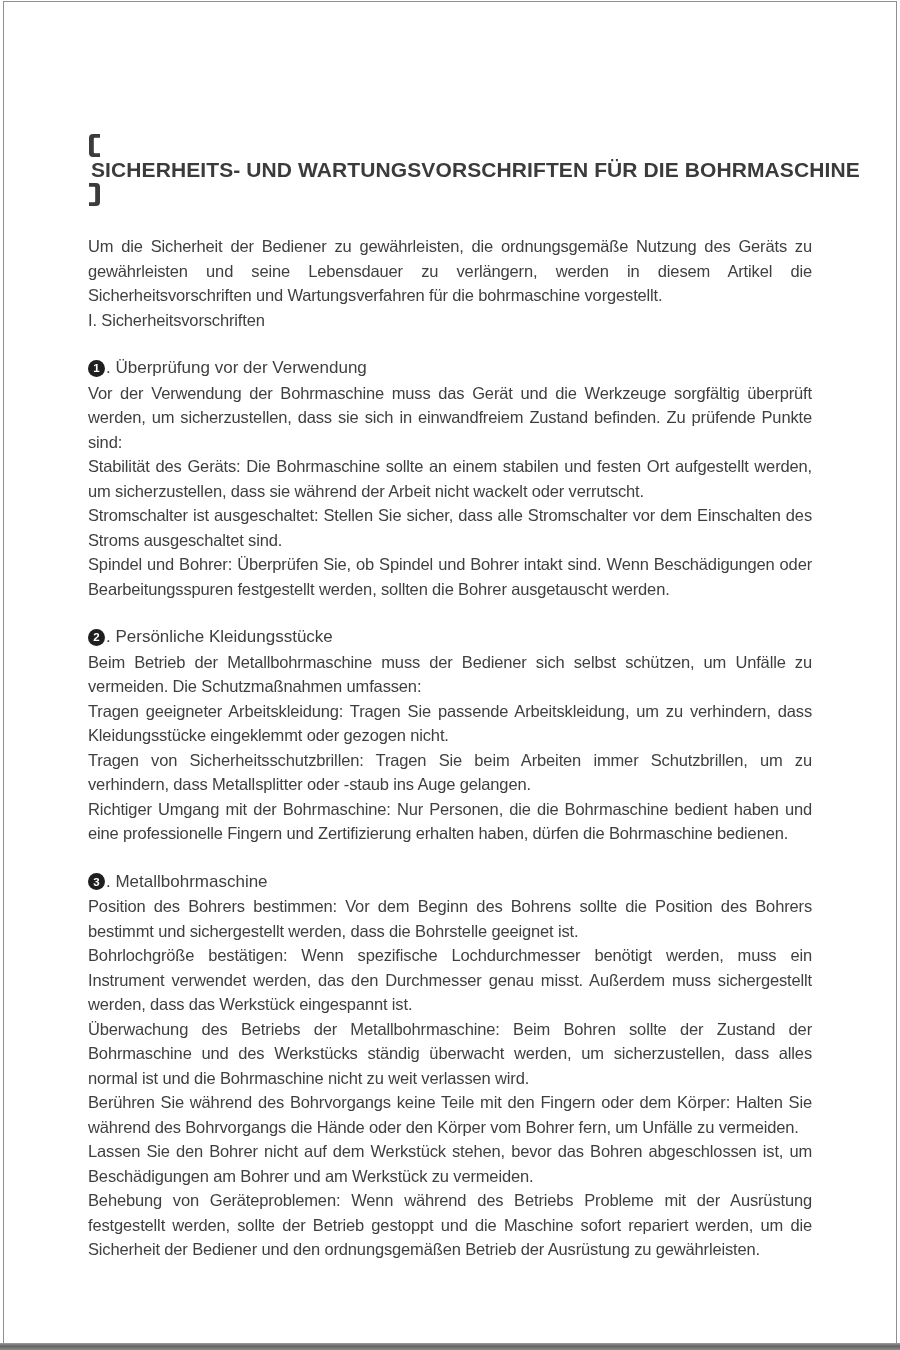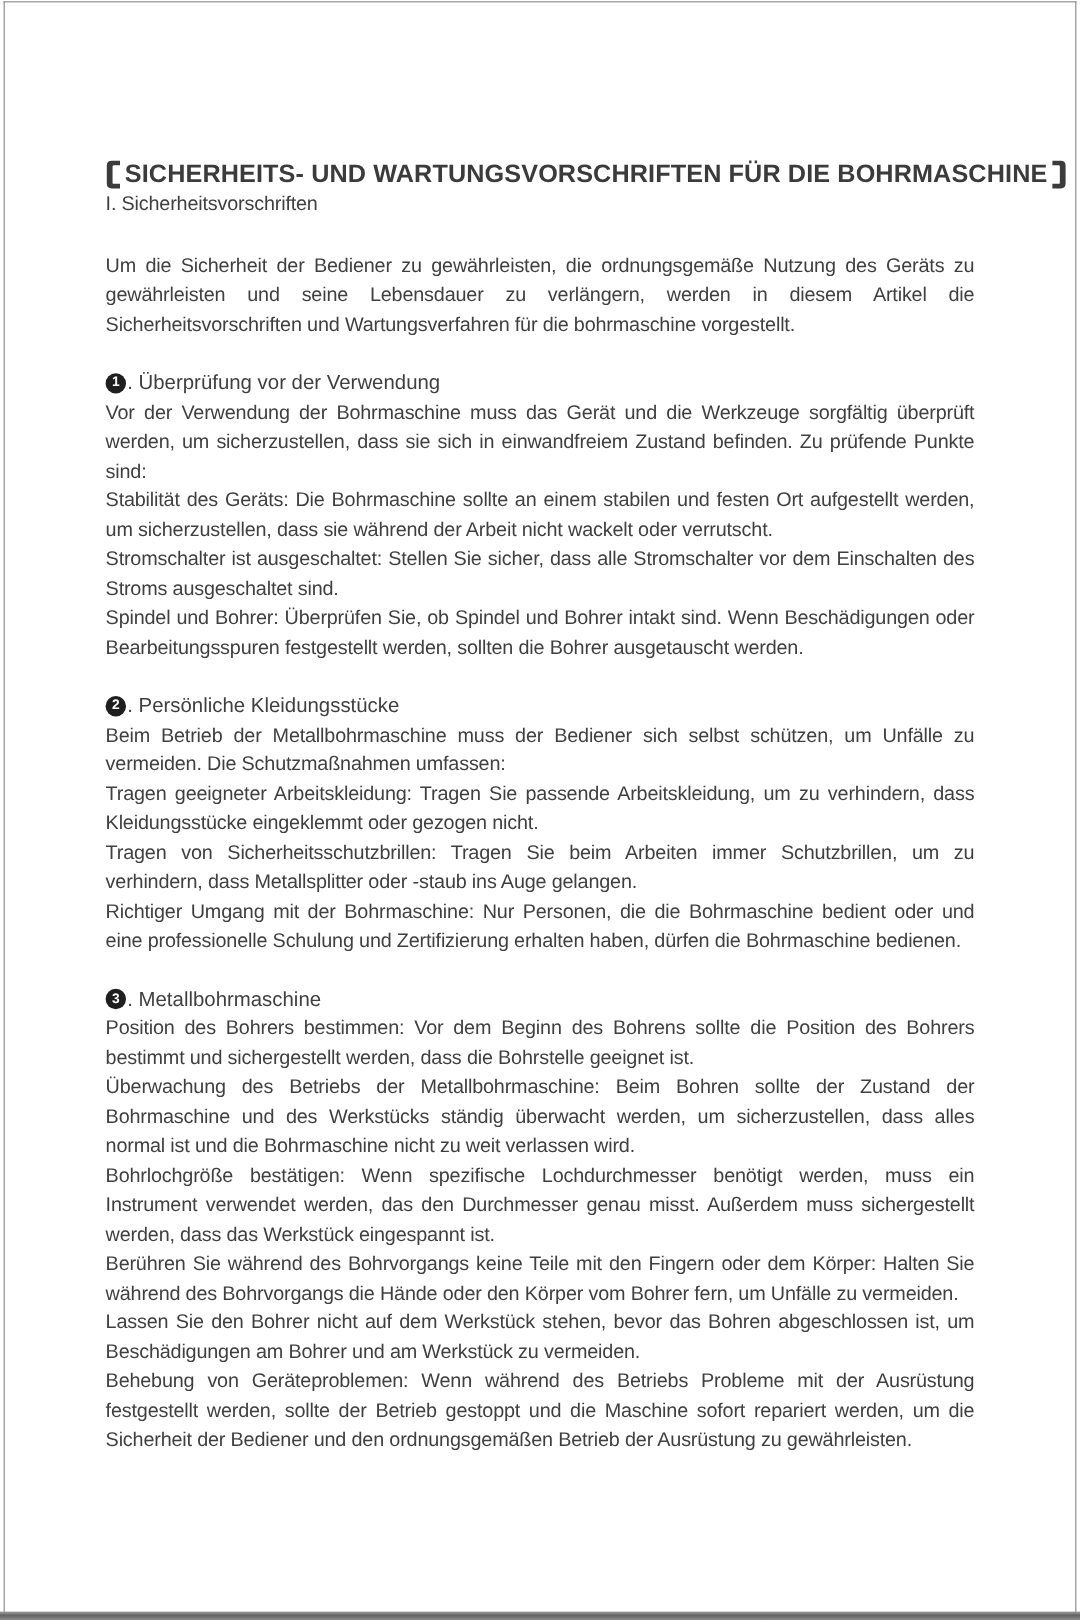--- a/index.html
+++ b/index.html
@@ -39,22 +39,23 @@
     width: 724px;
     color: #3f3f3f;
   }
   .doc-title {
     margin: 133px 0 0 0;
     font-size: 21px;
     font-weight: 700;
     color: #3b3b3b;
     letter-spacing: 0.1px;
     display: flex;
-    align-items: flex-end;
+    align-items: flex-start;
     white-space: nowrap;
+    flex-direction: column;
   }
   .doc-title .bracket {
     display: inline-flex;
     align-items: center;
     flex: 0 0 auto;
   }
   .doc-title .bracket svg { display: block; }
   .doc-title .title-text {
     padding: 0 3px;
   }
@@ -106,53 +107,53 @@
         </svg>
     </span>
     <span class="title-text">SICHERHEITS- UND WARTUNGSVORSCHRIFTEN FÜR DIE BOHRMASCHINE</span>
     <span class="bracket">
       <svg width="13" height="25" viewBox="0 0 13 25">
           <path fill="#3b3b3b" d="M1 1 H8 Q12 1 12 5 V20 Q12 24 8 24 H1 V20.2 H6.2 Q7.2 20.2 7.2 19.2 V5.8 Q7.2 4.8 6.2 4.8 H1 Z"></path>
         </svg>
     </span>
   </h1>
 
+  <p class="para intro">Um die Sicherheit der Bediener zu gewährleisten, die ordnungsgemäße Nutzung des Geräts zu gewährleisten und seine Lebensdauer zu verlängern, werden in diesem Artikel die Sicherheitsvorschriften und Wartungsverfahren für die bohrmaschine vorgestellt.</p>
   <p class="para last-left">I. Sicherheitsvorschriften</p>
-  <p class="para intro">Um die Sicherheit der Bediener zu gewährleisten, die ordnungsgemäße Nutzung des Geräts zu gewährleisten und seine Lebensdauer zu verlängern, werden in diesem Artikel die Sicherheitsvorschriften und Wartungsverfahren für die bohrmaschine vorgestellt.</p>
 
   <div class="section">
     <h2 class="sec-head">
       <span class="num-badge">1</span>
       <span>. Überprüfung vor der Verwendung</span>
     </h2>
     <p class="para">Vor der Verwendung der Bohrmaschine muss das Gerät und die Werkzeuge sorgfältig überprüft werden, um sicherzustellen, dass sie sich in einwandfreiem Zustand befinden. Zu prüfende Punkte sind:</p>
     <p class="para">Stabilität des Geräts: Die Bohrmaschine sollte an einem stabilen und festen Ort aufgestellt werden, um sicherzustellen, dass sie während der Arbeit nicht wackelt oder verrutscht.</p>
     <p class="para">Stromschalter ist ausgeschaltet: Stellen Sie sicher, dass alle Stromschalter vor dem Einschalten des Stroms ausgeschaltet sind.</p>
     <p class="para">Spindel und Bohrer: Überprüfen Sie, ob Spindel und Bohrer intakt sind. Wenn Beschädigungen oder Bearbeitungsspuren festgestellt werden, sollten die Bohrer ausgetauscht werden.</p>
   </div>
 
   <div class="section">
     <h2 class="sec-head">
       <span class="num-badge">2</span>
       <span>. Persönliche Kleidungsstücke</span>
     </h2>
     <p class="para">Beim Betrieb der Metallbohrmaschine muss der Bediener sich selbst schützen, um Unfälle zu vermeiden. Die Schutzmaßnahmen umfassen:</p>
     <p class="para">Tragen geeigneter Arbeitskleidung: Tragen Sie passende Arbeitskleidung, um zu verhindern, dass Kleidungsstücke eingeklemmt oder gezogen nicht.</p>
     <p class="para">Tragen von Sicherheitsschutzbrillen: Tragen Sie beim Arbeiten immer Schutzbrillen, um zu verhindern, dass Metallsplitter oder -staub ins Auge gelangen.</p>
-    <p class="para">Richtiger Umgang mit der Bohrmaschine: Nur Personen, die die Bohrmaschine bedient oder und eine professionelle Schulung und Zertifizierung erhalten haben, dürfen die Bohrmaschine bedienen.</p>
+    <p class="para">Richtiger Umgang mit der Bohrmaschine: Nur Personen, die die Bohrmaschine bedient haben und eine professionelle Fingern und Zertifizierung erhalten haben, dürfen die Bohrmaschine bedienen.</p>
   </div>
 
   <div class="section">
     <h2 class="sec-head">
       <span class="num-badge">3</span>
       <span>. Metallbohrmaschine</span>
     </h2>
     <p class="para">Position des Bohrers bestimmen: Vor dem Beginn des Bohrens sollte die Position des Bohrers bestimmt und sichergestellt werden, dass die Bohrstelle geeignet ist.</p>
+    <p class="para">Bohrlochgröße bestätigen: Wenn spezifische Lochdurchmesser benötigt werden, muss ein Instrument verwendet werden, das den Durchmesser genau misst. Außerdem muss sichergestellt werden, dass das Werkstück eingespannt ist.</p>
     <p class="para">Überwachung des Betriebs der Metallbohrmaschine: Beim Bohren sollte der Zustand der Bohrmaschine und des Werkstücks ständig überwacht werden, um sicherzustellen, dass alles normal ist und die Bohrmaschine nicht zu weit verlassen wird.</p>
-    <p class="para">Bohrlochgröße bestätigen: Wenn spezifische Lochdurchmesser benötigt werden, muss ein Instrument verwendet werden, das den Durchmesser genau misst. Außerdem muss sichergestellt werden, dass das Werkstück eingespannt ist.</p>
     <p class="para">Berühren Sie während des Bohrvorgangs keine Teile mit den Fingern oder dem Körper: Halten Sie während des Bohrvorgangs die Hände oder den Körper vom Bohrer fern, um Unfälle zu vermeiden.</p>
     <p class="para">Lassen Sie den Bohrer nicht auf dem Werkstück stehen, bevor das Bohren abgeschlossen ist, um Beschädigungen am Bohrer und am Werkstück zu vermeiden.</p>
     <p class="para">Behebung von Geräteproblemen: Wenn während des Betriebs Probleme mit der Ausrüstung festgestellt werden, sollte der Betrieb gestoppt und die Maschine sofort repariert werden, um die Sicherheit der Bediener und den ordnungsgemäßen Betrieb der Ausrüstung zu gewährleisten.</p>
   </div>
 
 </div>
 
 <div class="bottom-edge"></div>
 
 </body></html>

